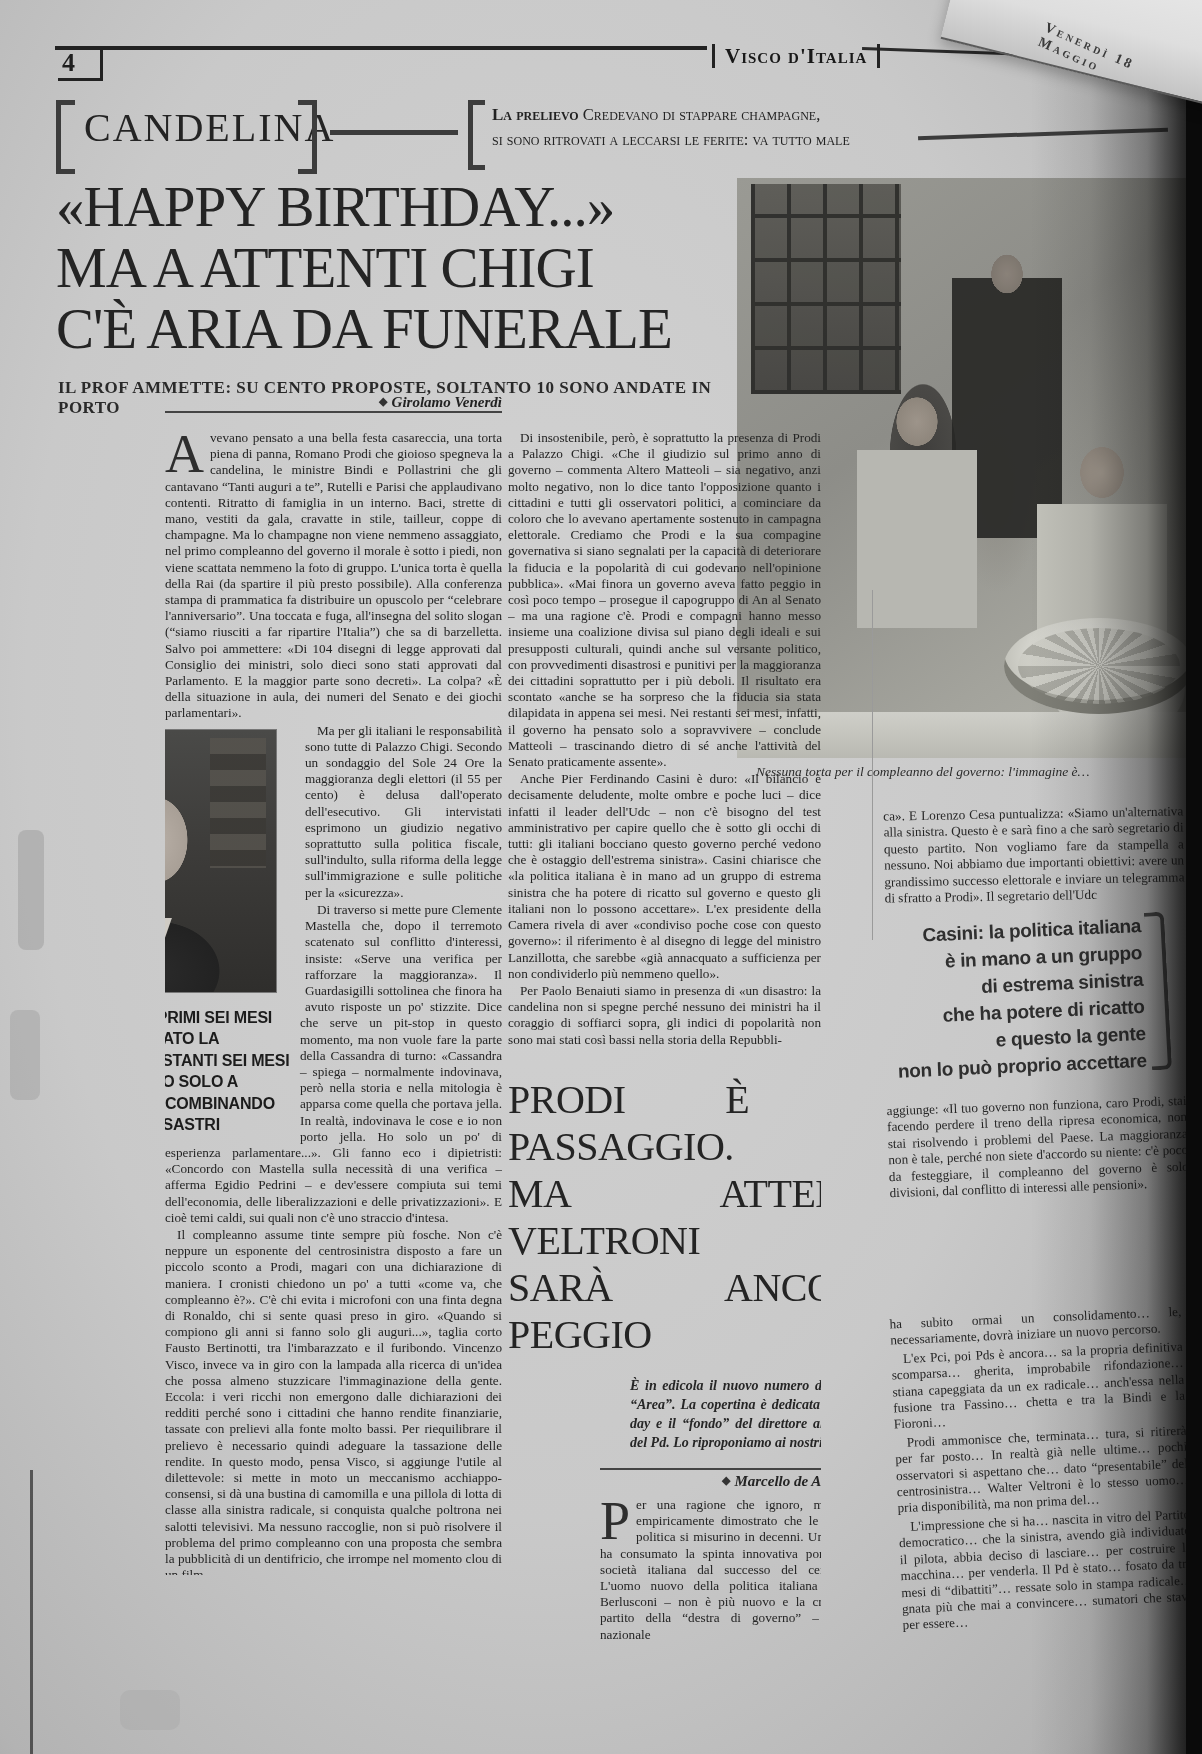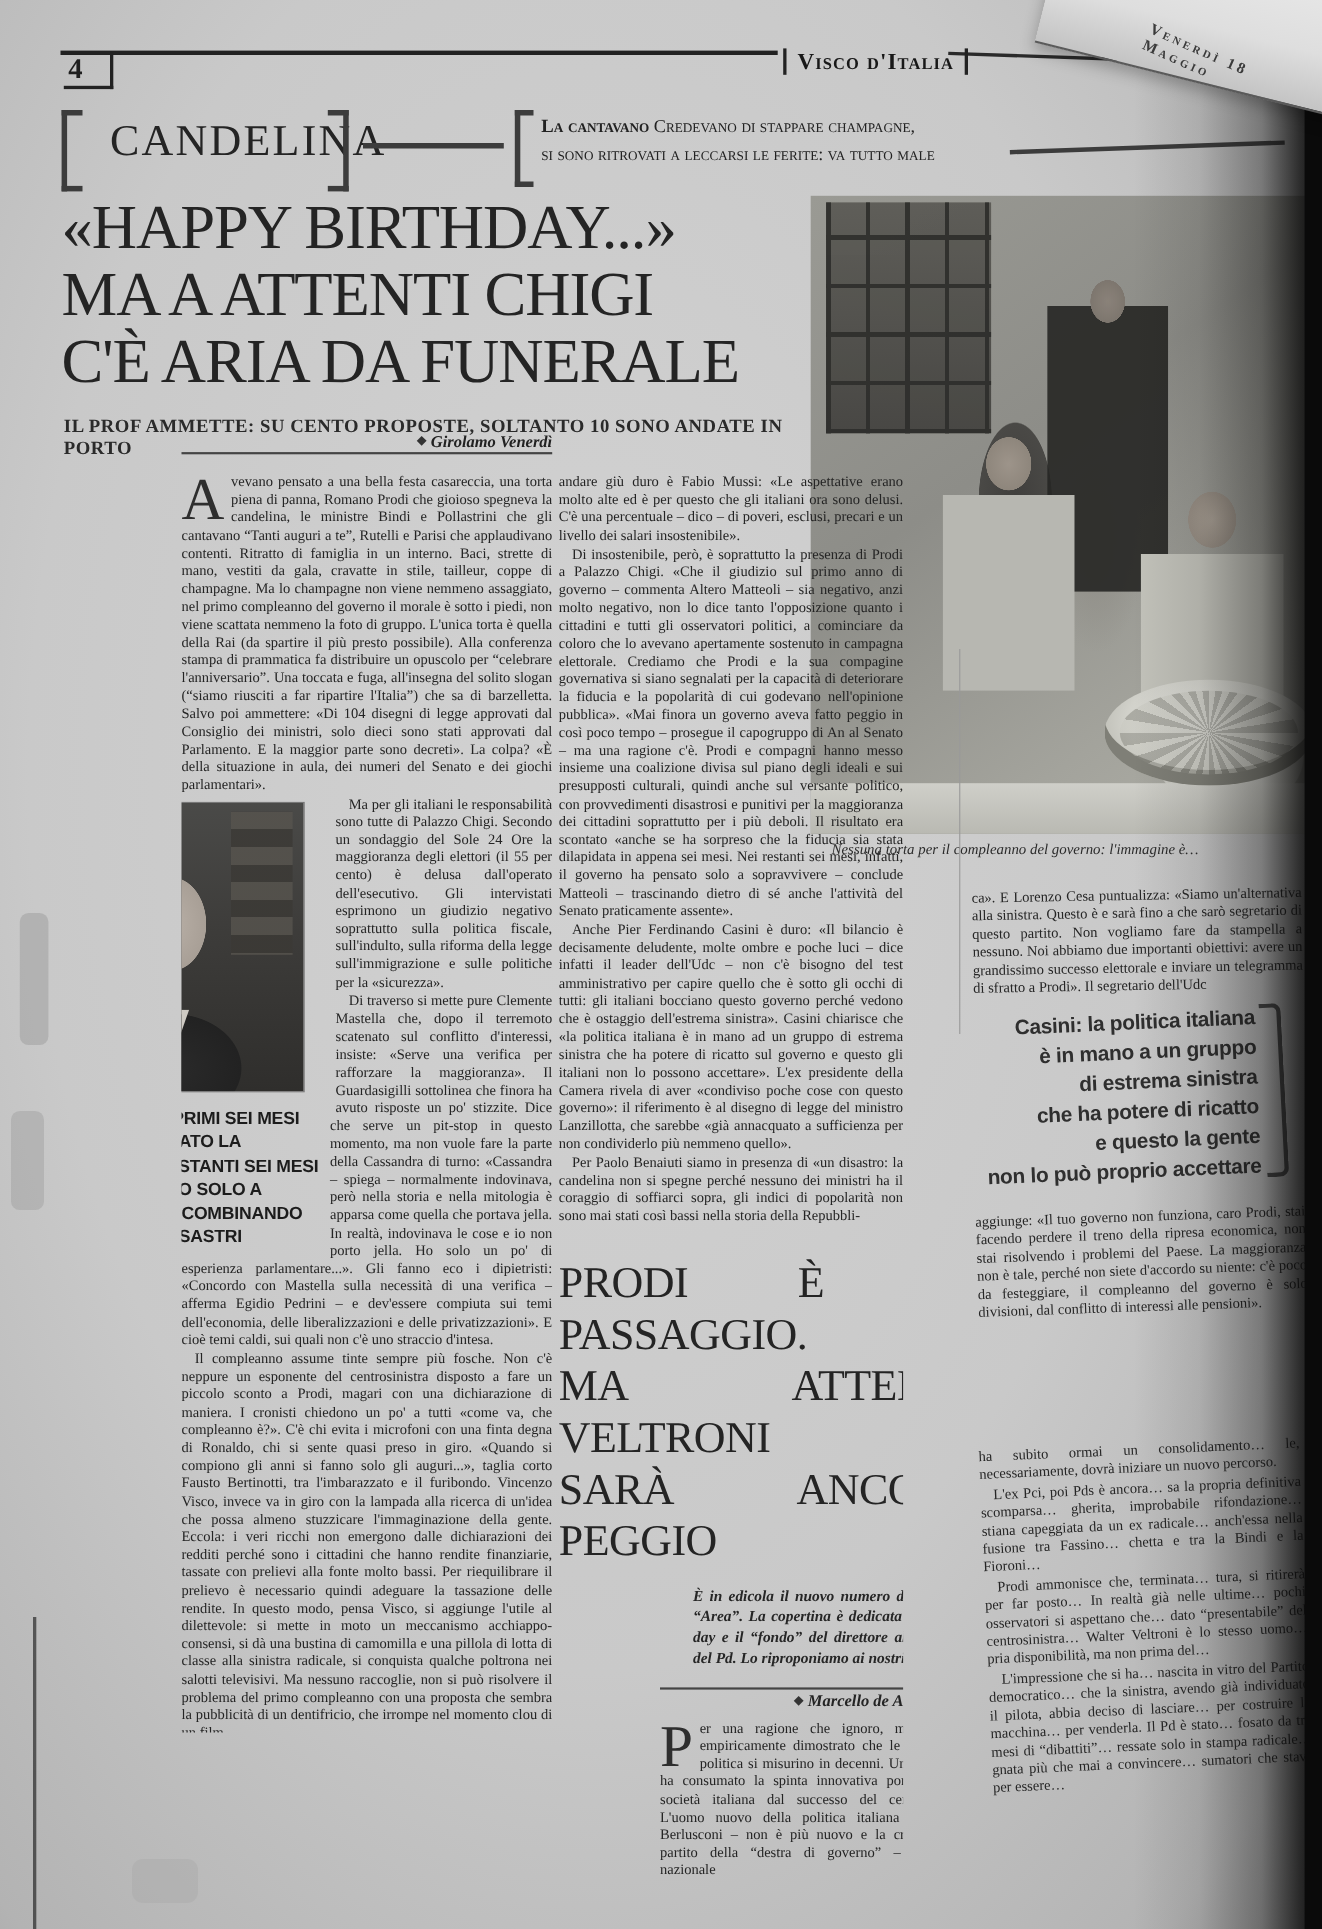--- a/index.html
+++ b/index.html
@@ -21,21 +21,21 @@
   
   #rule-top-left{left:55px;top:46px;width:652px;height:4px;background:#222;}
   #rule-top-right{left:862px;top:50px;width:175px;height:3px;background:#2a2a2a;transform:rotate(2deg);}
   #pageno{left:58px;top:48px;width:34px;height:30px;font-size:26px;font-weight:bold;padding:0 4px;
           border-right:3px solid #222;border-bottom:3px solid #222;}
   #masthead{left:712px;top:44px;font-size:21px;letter-spacing:1px;font-variant:small-caps;font-weight:bold;color:#181818;
             border-left:3px solid #222;border-right:3px solid #222;padding:0 10px;height:24px;line-height:24px;}
   
   .brk{border-color:#3c3c3c;border-style:solid;}
   #k-br-l{left:56px;top:100px;width:14px;height:64px;border-width:5px 0 5px 5px;}
-  #k-title{left:84px;top:104px;font-size:40px;letter-spacing:2px;color:#242424;margin-left:16px;}
+  #k-title{left:84px;top:104px;font-size:40px;letter-spacing:2px;color:#242424;}
   #k-br-r{left:298px;top:100px;width:14px;height:64px;border-width:5px 5px 5px 0;}
   #k-dash{left:330px;top:130px;width:128px;height:5px;background:#3c3c3c;}
   #d-br-l{left:468px;top:100px;width:12px;height:60px;border-width:5px 0 5px 5px;}
   #deck{left:492px;top:102px;width:430px;font-size:16.5px;line-height:25px;font-variant:small-caps;color:#222;}
   #deck b{font-size:17px;}
   #d-dash{left:918px;top:132px;width:250px;height:4px;background:#3c3c3c;transform:rotate(-2deg);}
   
   #headline{left:56px;top:176px;width:690px;font-size:57px;line-height:61px;letter-spacing:-1px;color:#242424;}
   #subhead{left:58px;top:378px;width:660px;font-size:17px;font-weight:bold;letter-spacing:.5px;color:#2a2a2a;}
   
@@ -113,21 +113,21 @@
   <div class="abs" id="rule-top-right"></div>
   <div class="abs" id="pageno">4</div>
   <div class="abs" id="masthead">Visco d'Italia</div>
 
   <div class="abs brk" id="k-br-l"></div>
   <div class="abs" id="k-title">CANDELINA</div>
   <div class="abs brk" id="k-br-r"></div>
   <div class="abs" id="k-dash"></div>
   <div class="abs brk" id="d-br-l"></div>
   <div class="abs" id="deck">
-    <b>La cantavano</b>
+    <b>La prelievo</b>
     <span>Credevano di stappare champagne,</span><br>
     <span>si sono ritrovati a leccarsi le ferite: va tutto male</span>
   </div>
   <div class="abs" id="d-dash"></div>
 
   <div class="abs" id="headline">
     <div>«HAPPY BIRTHDAY...»</div>
     <div>MA A ATTENTI CHIGI</div>
     <div>C'È ARIA DA FUNERALE</div>
   </div>
@@ -159,21 +159,20 @@
       </div>
     </div>
     <div id="mfloat-cap">MATTEOLI: NEI PRIMI SEI MESI HANNO DILAPIDATO LA FIDUCIA, NEI RESTANTI SEI MESI HANNO PENSATO SOLO A SOPRAVVIVERE COMBINANDO UNA SERIE DI DISASTRI</div>
     <p>Ma per gli italiani le responsabilità sono tutte di Palazzo Chigi. Secondo un sondaggio del Sole 24 Ore la maggioranza degli elettori (il 55 per cento) è delusa dall'operato dell'esecutivo. Gli intervistati esprimono un giudizio negativo soprattutto sulla politica fiscale, sull'indulto, sulla riforma della legge sull'immigrazione e sulle politiche per la «sicurezza».</p>
     <p>Di traverso si mette pure Clemente Mastella che, dopo il terremoto scatenato sul conflitto d'interessi, insiste: «Serve una verifica per rafforzare la maggioranza». Il Guardasigilli sottolinea che finora ha avuto risposte un po' stizzite. Dice che serve un pit-stop in questo momento, ma non vuole fare la parte della Cassandra di turno: «Cassandra – spiega – normalmente indovinava, però nella storia e nella mitologia è apparsa come quella che portava jella. In realtà, indovinava le cose e io non porto jella. Ho solo un po' di esperienza parlamentare...». Gli fanno eco i dipietristi: «Concordo con Mastella sulla necessità di una verifica – afferma Egidio Pedrini – e dev'essere compiuta sui temi dell'economia, delle liberalizzazioni e delle privatizzazioni». E cioè temi caldi, sui quali non c'è uno straccio d'intesa.</p>
     <p>Il compleanno assume tinte sempre più fosche. Non c'è neppure un esponente del centrosinistra disposto a fare un piccolo sconto a Prodi, magari con una dichiarazione di maniera. I cronisti chiedono un po' a tutti «come va, che compleanno è?». C'è chi evita i microfoni con una finta degna di Ronaldo, chi si sente quasi preso in giro. «Quando si compiono gli anni si fanno solo gli auguri...», taglia corto Fausto Bertinotti, tra l'imbarazzato e il furibondo. Vincenzo Visco, invece va in giro con la lampada alla ricerca di un'idea che possa almeno stuzzicare l'immaginazione della gente. Eccola: i veri ricchi non emergono dalle dichiarazioni dei redditi perché sono i cittadini che hanno rendite finanziarie, tassate con prelievi alla fonte molto bassi. Per riequilibrare il prelievo è necessario quindi adeguare la tassazione delle rendite. In questo modo, pensa Visco, si aggiunge l'utile al dilettevole: si mette in moto un meccanismo acchiappo-consensi, si dà una bustina di camomilla e una pillola di lotta di classe alla sinistra radicale, si conquista qualche poltrona nei salotti televisivi. Ma nessuno raccoglie, non si può risolvere il problema del primo compleanno con una proposta che sembra la pubblicità di un dentifricio, che irrompe nel momento clou di un film.</p>
 
   </div>
 
   <div class="abs bodytext" id="col2">
-    <p class="noindent">andare giù duro è Fabio Mussi: «Le aspettative erano molto alte ed è per questo che gli italiani ora sono delusi. C'è una percentuale – dico – di poveri, esclusi, precari e un livello dei salari insostenibile».</p>
     <p>Di insostenibile, però, è soprattutto la presenza di Prodi a Palazzo Chigi. «Che il giudizio sul primo anno di governo – commenta Altero Matteoli – sia negativo, anzi molto negativo, non lo dice tanto l'opposizione quanto i cittadini e tutti gli osservatori politici, a cominciare da coloro che lo avevano apertamente sostenuto in campagna elettorale. Crediamo che Prodi e la sua compagine governativa si siano segnalati per la capacità di deteriorare la fiducia e la popolarità di cui godevano nell'opinione pubblica». «Mai finora un governo aveva fatto peggio in così poco tempo – prosegue il capogruppo di An al Senato – ma una ragione c'è. Prodi e compagni hanno messo insieme una coalizione divisa sul piano degli ideali e sui presupposti culturali, quindi anche sul versante politico, con provvedimenti disastrosi e punitivi per la maggioranza dei cittadini soprattutto per i più deboli. Il risultato era scontato «anche se ha sorpreso che la fiducia sia stata dilapidata in appena sei mesi. Nei restanti sei mesi, infatti, il governo ha pensato solo a sopravvivere – conclude Matteoli – trascinando dietro di sé anche l'attività del Senato praticamente assente».</p>
     <p>Anche Pier Ferdinando Casini è duro: «Il bilancio è decisamente deludente, molte ombre e poche luci – dice infatti il leader dell'Udc – non c'è bisogno del test amministrativo per capire quello che è sotto gli occhi di tutti: gli italiani bocciano questo governo perché vedono che è ostaggio dell'estrema sinistra». Casini chiarisce che «la politica italiana è in mano ad un gruppo di estrema sinistra che ha potere di ricatto sul governo e questo gli italiani non lo possono accettare». L'ex presidente della Camera rivela di aver «condiviso poche cose con questo governo»: il riferimento è al disegno di legge del ministro Lanzillotta, che sarebbe «già annacquato a sufficienza per non condividerlo più nemmeno quello».</p>
     <p>Per Paolo Benaiuti siamo in presenza di «un disastro: la candelina non si spegne perché nessuno dei ministri ha il coraggio di soffiarci sopra, gli indici di popolarità non sono mai stati così bassi nella storia della Repubbli-</p>
 
     <div id="a2-headline">
       <div>PRODI È DI PASSAGGIO.</div>
       <div>MA ATTENTI, VELTRONI</div>
       <div>SARÀ ANCORA PEGGIO</div>
     </div>
     <div id="a2-intro">È in edicola il nuovo numero del mensile “Area”. La copertina è dedicata al Family day e il “fondo” del direttore alla nascita del Pd. Lo riproponiamo ai nostri lettori.</div>

